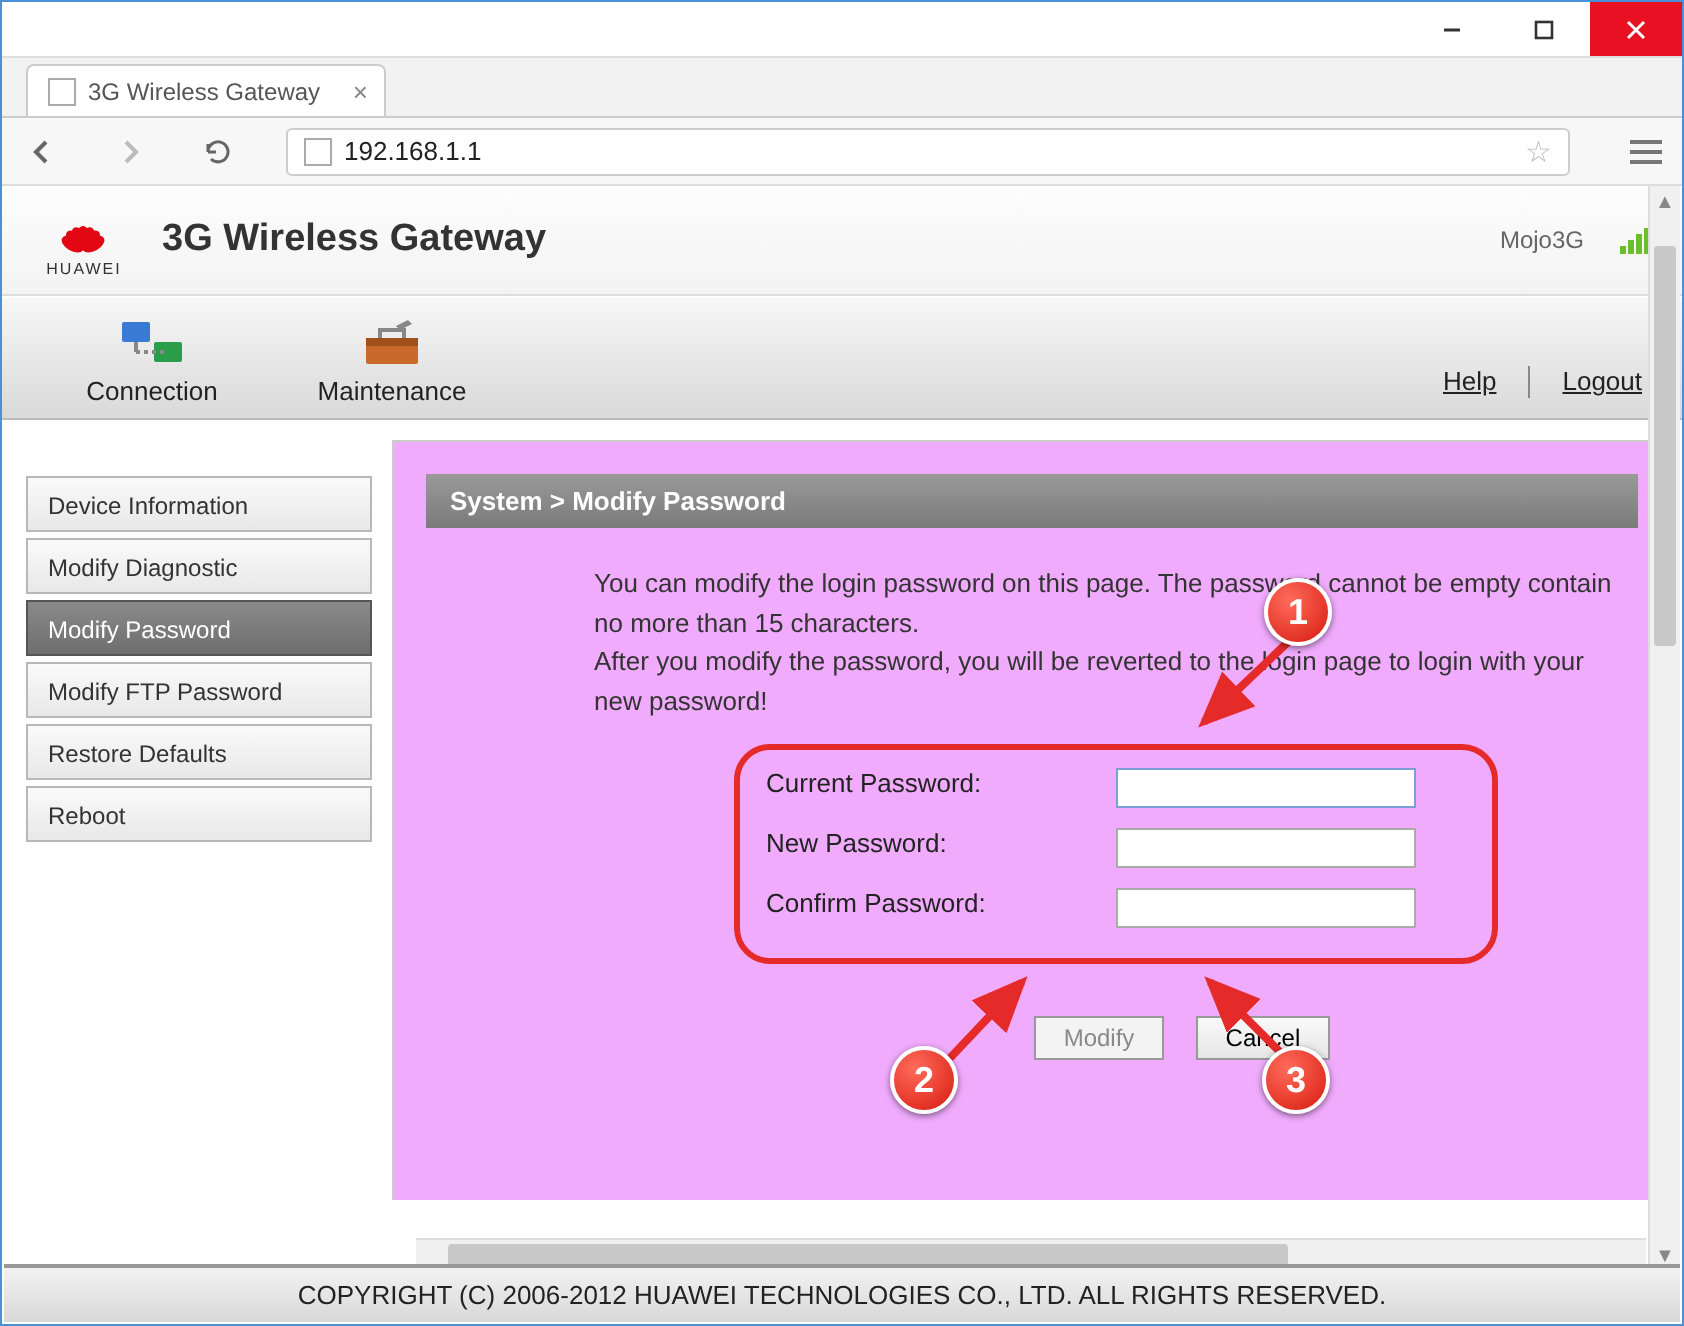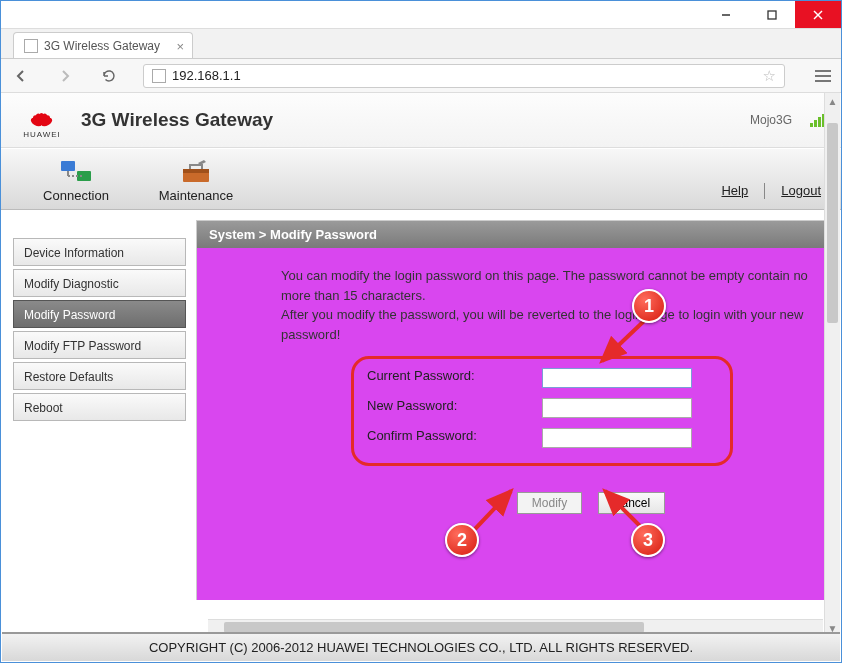--- a/index.html
+++ b/index.html
@@ -47,21 +47,21 @@
   .mainnav-right { margin-left:auto; display:flex; gap:16px; align-items:flex-start; padding-bottom:10px; }
   .mainnav-right a { color:#222; text-decoration:underline; font-size:13px; cursor:pointer; }
   .vsep { width:1px; height:16px; background:#888; }
   
   
   .content { display:flex; padding: 10px 0 0 0; background:#fff; position: relative; }
   .sidebar { width: 195px; padding: 18px 10px 10px 12px; display:flex; flex-direction:column; gap:3px; }
   .side-btn { height:28px; line-height:28px; padding:0 10px; font-size:12px; color:#333; background:linear-gradient(#fafafa,#e8e8e8); border:1px solid #b8b8b8; cursor:pointer; text-align:left;}
   .side-btn.active { background:linear-gradient(#8a8a8a,#6e6e6e); color:#fff; border-color:#555; }
   
-  .main { flex:1; border-left:1px solid #ccc; border-top:1px solid #ccc; margin-right:6px; padding:0; position:relative; min-height: 380px; background:#d946ef; overflow:hidden;}
+  .main { flex:1; border-left:1px solid #ccc; border-top:1px solid #ccc; margin-right:6px; padding:16px; position:relative; min-height: 380px; background:#f0abfc; overflow:hidden;}
   .bc { background:linear-gradient(#9a9a9a,#7a7a7a); color:#fff; font-weight:bold; font-size:13px; padding:6px 12px; }
   .desc { padding: 18px 0 14px 84px; color:#333; font-size:13px; line-height:1.5; }
   
   .form-wrap { position:relative; margin: 10px 0 0 170px; width: 400px; }
   .form-box { position:absolute; left:-16px; top:-12px; width:382px; height:110px; border:3px solid #e52a2a; border-radius:18px; }
   .form-row { display:flex; height:28px; margin-bottom:2px; }
   .form-label { width:175px; font-size:13px; color:#222; }
   .form-input { width:150px; height:20px; border:1px solid #7a9ed6; background:#fff; padding:0 3px; font-size:12px; }
   .form-input.plain { border-color:#aaa; }
   

